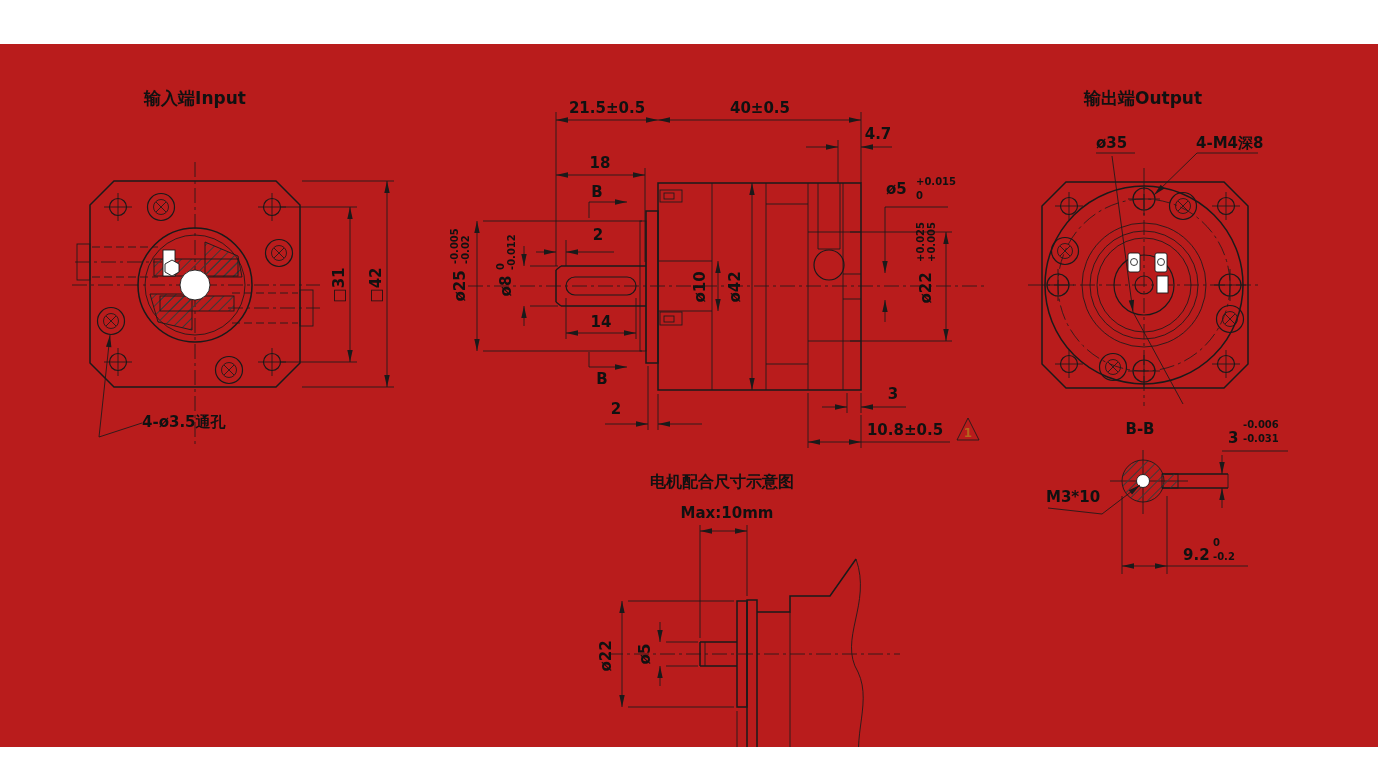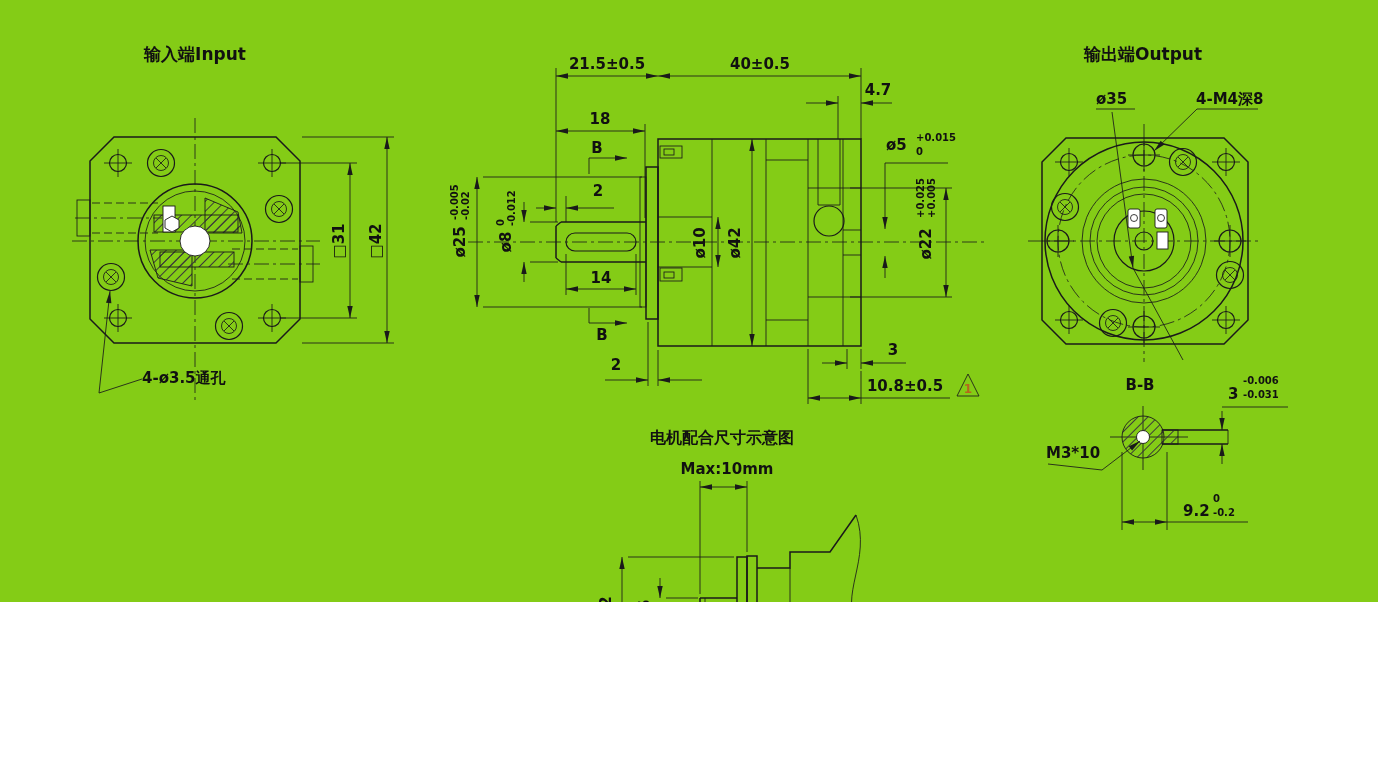--- a/index.html
+++ b/index.html
@@ -1,16 +1,16 @@
 <!DOCTYPE html>
 <html><head>
 <meta charset="utf-8">
 <style>
   html,body{margin:0;padding:0;background:#fff;}
-  .stage{position:relative;width:1378px;height:602px;background:#84cc16;overflow:hidden;}
+  .stage{position:relative;width:1378px;height:703px;background:#b91c1c;overflow:hidden;margin-top:44px;}
   svg{position:absolute;left:0;top:0;}
   .o{fill:none;stroke:#1a1a1a;stroke-width:1.5;stroke-linejoin:miter;}
   .o2{fill:none;stroke:#1a1a1a;stroke-width:1.2;}
   .t{fill:none;stroke:#1a1a1a;stroke-width:0.85;}
   .dim{fill:none;stroke:#1a1a1a;stroke-width:0.85;}
   .cl{fill:none;stroke:#1a1a1a;stroke-width:0.8;stroke-dasharray:15 4 3 4;}
   .hd{fill:none;stroke:#1a1a1a;stroke-width:0.85;stroke-dasharray:8 4;}
   .ht{fill:url(#hatch);stroke:#1a1a1a;stroke-width:0.9;}
   .wf{fill:#ffffff;stroke:#1a1a1a;stroke-width:0.9;}
   text{font-family:"DejaVu Sans",sans-serif;fill:#111;}

